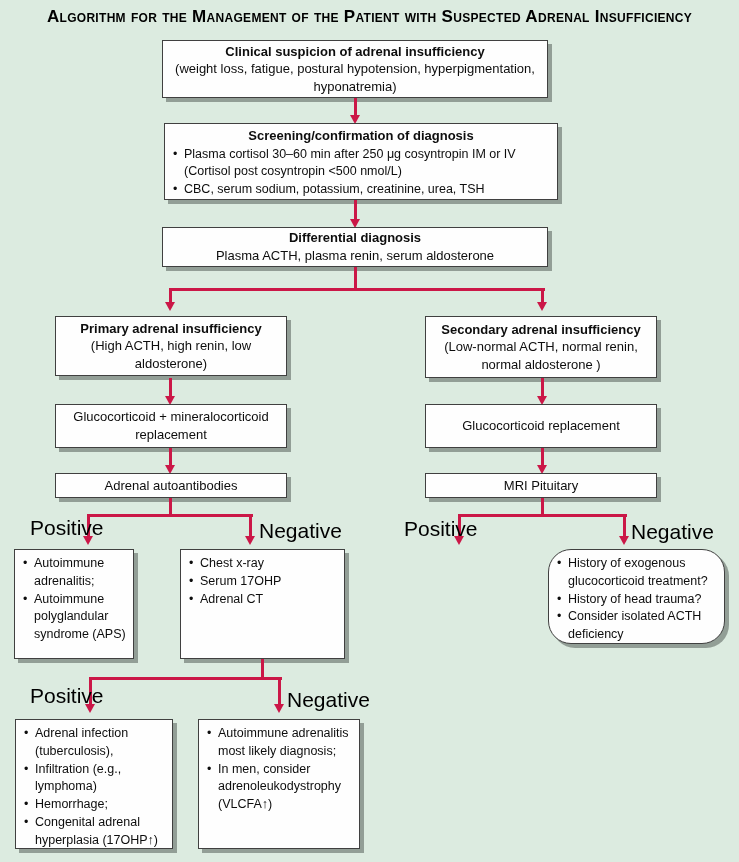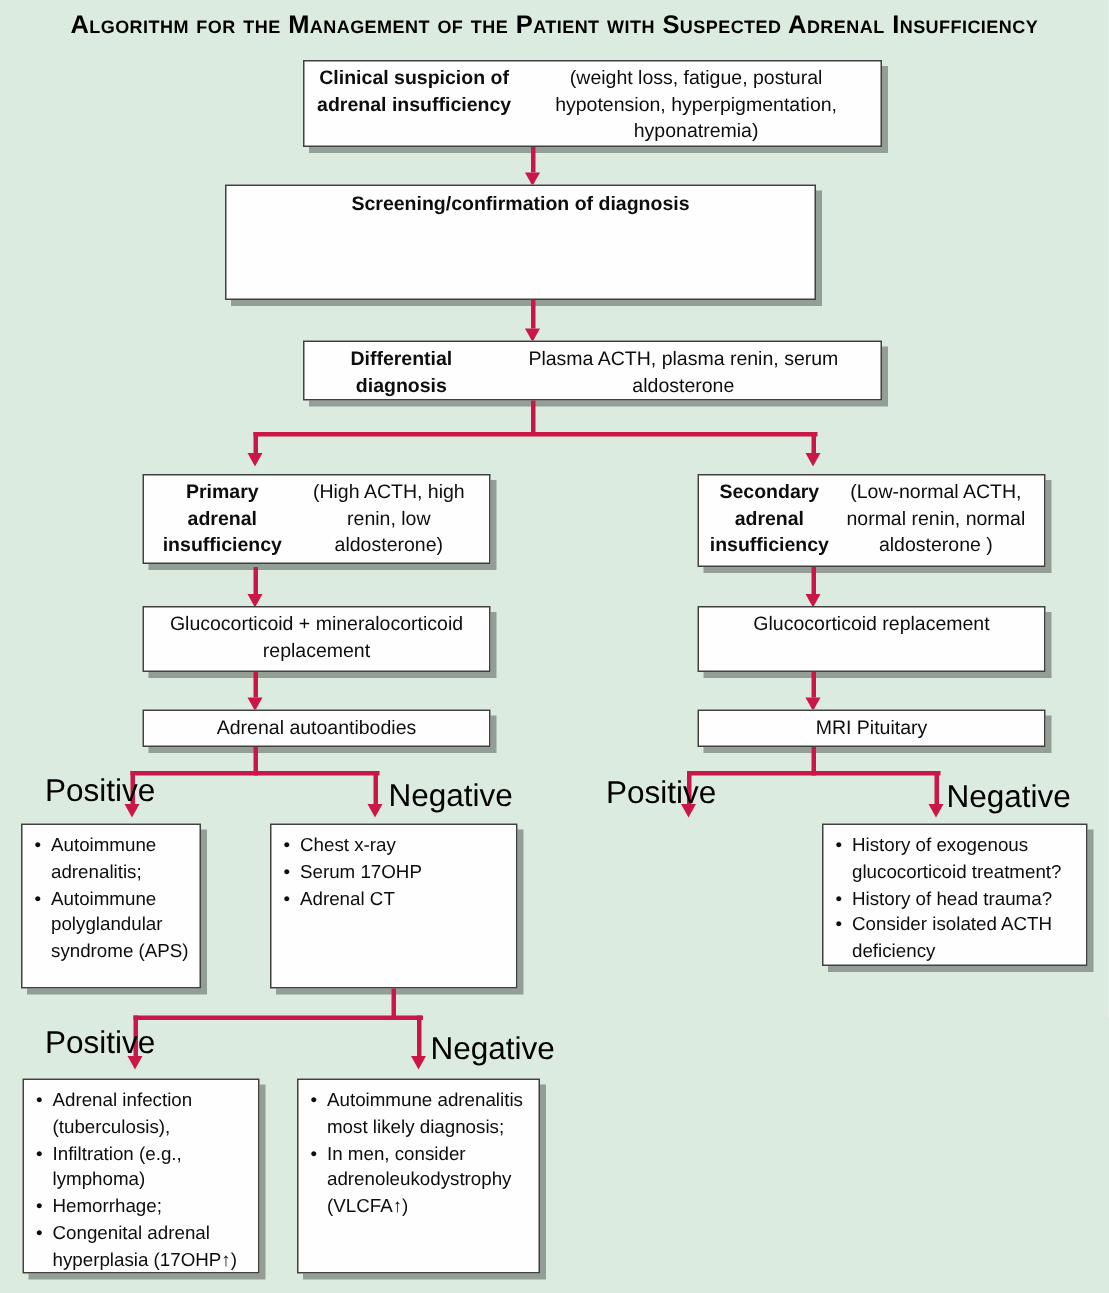--- a/index.html
+++ b/index.html
@@ -5,21 +5,21 @@
   :root{
     --bg:#dcebe0; --arrow:#cb1747; --bd:#404040; --fill:#fefefe; --tx:#0d0d0d; --sh:rgba(85,95,90,.55);
   }
   html,body{margin:0;padding:0;}
   body{font-family:"Liberation Sans","DejaVu Sans",sans-serif;color:var(--tx);}
   #canvas{position:relative;width:739px;height:862px;background:var(--bg);overflow:hidden;}
   .title{position:absolute;left:0;right:0;top:7px;text-align:center;font-weight:bold;
          font-variant:small-caps;font-size:17px;letter-spacing:.3px;color:#000;}
   .node{position:absolute;background:var(--fill);border:1.5px solid var(--bd);
         box-shadow:4px 4px 0 var(--sh);box-sizing:border-box;font-size:13px;line-height:1.35;}
-  .ctr{display:flex;flex-direction:row;justify-content:center;text-align:center;padding:2px 4px;margin-left:40px;}
+  .ctr{display:flex;flex-direction:column;justify-content:center;text-align:center;padding:2px 4px;}
   .hd{font-weight:bold;}
   .blist{padding:5px 4px 2px 7px;text-align:left;}
   .small{font-size:12.5px;line-height:1.42;}
   .bl{padding-left:12px;position:relative;}
   .bl::before{content:"\2022";position:absolute;left:1px;}
   .blsub{padding-left:12px;}
   .chead{text-align:center;font-weight:bold;padding:3px 2px 0 2px;}
   .vline{position:absolute;width:3px;background:var(--arrow);}
   .hline{position:absolute;height:3px;background:var(--arrow);}
   .ahead{position:absolute;width:0;height:0;border-left:5.5px solid transparent;
@@ -34,22 +34,27 @@
   <div class="title">Algorithm for the Management of the Patient with Suspected Adrenal Insufficiency</div>
 
   <div class="node ctr" style="left:162px;top:40px;width:386px;height:58px;">
     <div class="hd">Clinical suspicion of adrenal insufficiency</div>
     <div>(weight loss, fatigue, postural hypotension, hyperpigmentation, hyponatremia)</div>
   </div>
 
   <div class="vline" style="left:354px;top:98px;height:17px;"></div>
   <div class="ahead" style="left:350px;top:115px;"></div>
 
-  <div class="node" style="left:150px;top:123px;width:394px;height:77px;">
+  <div class="node" style="left:164px;top:123px;width:394px;height:77px;">
     <div class="chead">Screening/confirmation of diagnosis</div>
+    <div class="blist small" style="padding-top:1px;">
+      <div class="bl">Plasma cortisol 30–60 min after 250 μg cosyntropin IM or IV</div>
+      <div class="blsub">(Cortisol post cosyntropin &lt;500 nmol/L)</div>
+      <div class="bl">CBC, serum sodium, potassium, creatinine, urea, TSH</div>
+    </div>
   </div>
 
   <div class="vline" style="left:354px;top:200px;height:19px;"></div>
   <div class="ahead" style="left:350px;top:219px;"></div>
 
   <div class="node ctr" style="left:162px;top:227px;width:386px;height:40px;">
     <div class="hd">Differential diagnosis</div>
     <div>Plasma ACTH, plasma renin, serum aldosterone</div>
   </div>
 
@@ -115,21 +120,21 @@
   <div class="node blist small" style="left:14px;top:549px;width:120px;height:110px;">
     <div class="bl">Autoimmune adrenalitis;</div>
     <div class="bl">Autoimmune polyglandular syndrome (APS)</div>
   </div>
   <div class="node blist small" style="left:180px;top:549px;width:165px;height:110px;">
     <div class="bl">Chest x-ray</div>
     <div class="bl">Serum 17OHP</div>
     <div class="bl">Adrenal CT</div>
   </div>
 
-  <div class="node blist small" style="left:548px;top:549px;width:177px;height:95px;">
+  <div class="node blist small" style="left:548px;top:549px;width:177px;height:95px;border-radius:23px;">
     <div class="bl">History of exogenous glucocorticoid treatment?</div>
     <div class="bl">History of head trauma?</div>
     <div class="bl">Consider isolated ACTH deficiency</div>
   </div>
 
   <div class="vline" style="left:261px;top:659px;height:21px;"></div>
   <div class="hline" style="left:89px;top:677px;width:193px;"></div>
   <div class="vline" style="left:89px;top:677px;height:27px;"></div>
   <div class="ahead" style="left:85px;top:704px;"></div>
   <div class="vline" style="left:278px;top:677px;height:27px;"></div>

